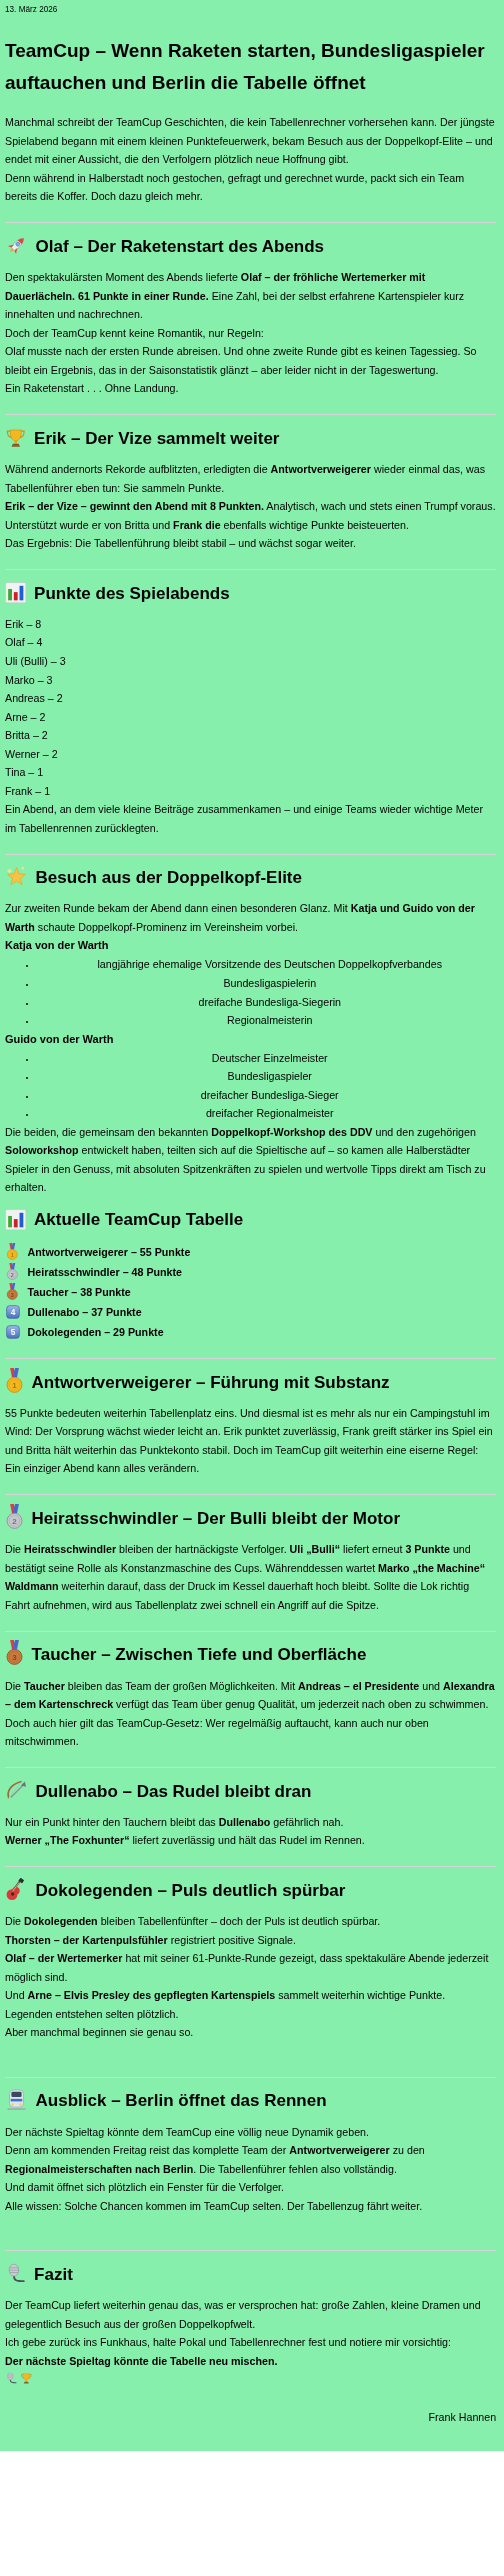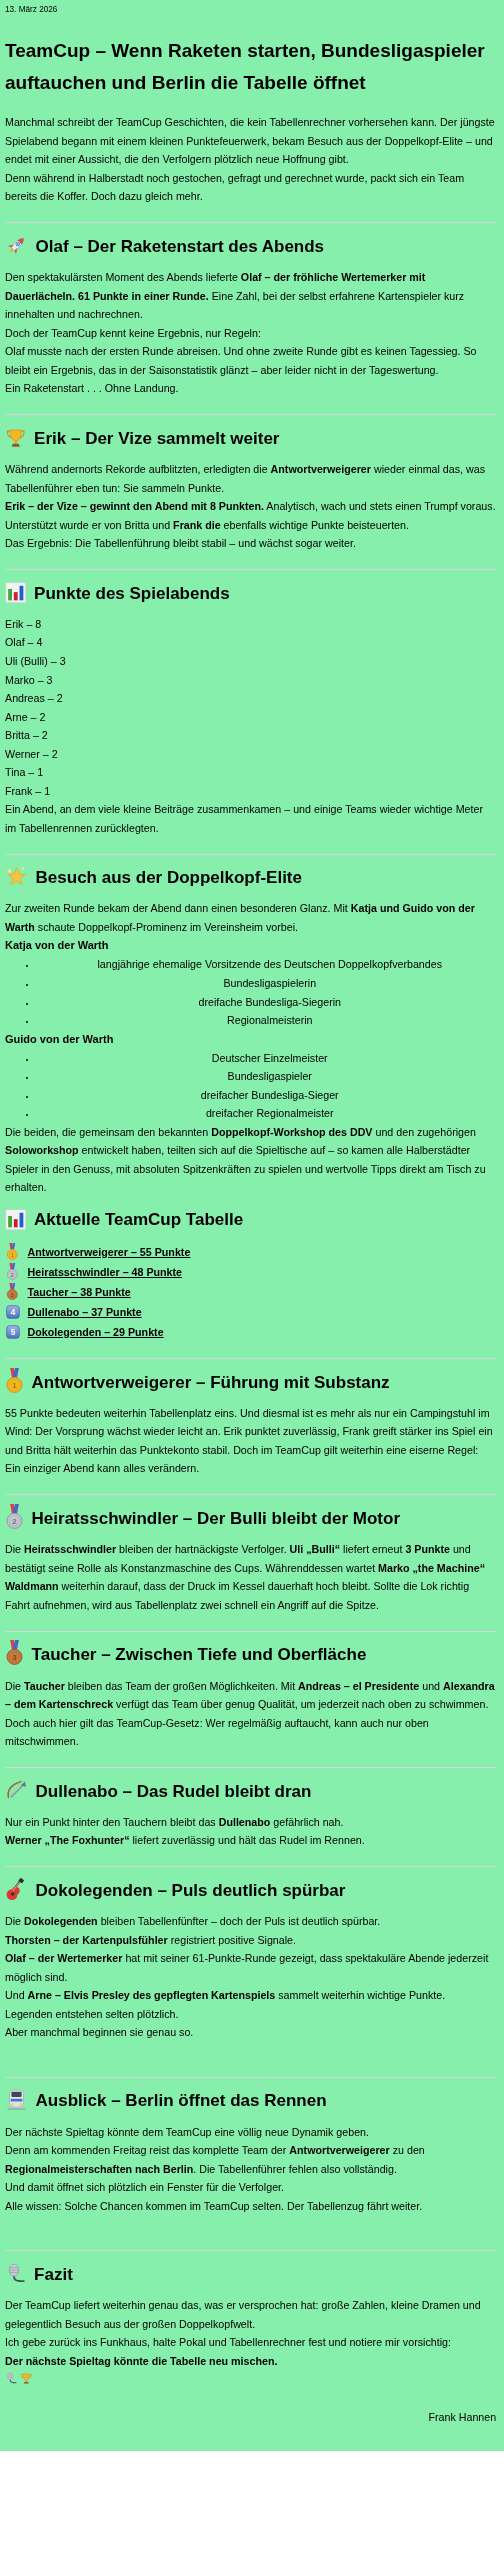--- a/index.html
+++ b/index.html
@@ -11,21 +11,21 @@
   hr.sep{border:none;border-top:0.6px solid #d6d6d6;margin:16.4px 0 0;}
   hr.sep-big{border:none;border-top:0.6px solid #d6d6d6;margin:35px 0 0;}
   h2.sect-head{font-size:17px;font-weight:bold;line-height:1.9;margin:7.6px 0 5px;}
   .h-icon{display:inline-block;vertical-align:-5px;margin-right:7.6px;}
   .h-icon svg{display:block;}
   .subhead{font-size:11px;line-height:1.73;font-weight:bold;margin:0;}
   ul.bullets{margin:0;padding-left:32px;text-align:center;}
   ul.bullets li{font-size:10.7px;line-height:1.73;padding-left:6.3px;}
   ul.bullets li::marker{font-size:7.6px;}
   .scores > div{font-size:10.7px;line-height:1.73;}
-  .standings{margin:3.8px 0 0;text-decoration:underline;}
+  .standings{margin:3.8px 0 0;}
   .standing{display:flex;align-items:center;gap:7.6px;font-size:10.7px;font-weight:bold;min-height:20px;}
   .rank-icon{display:inline-flex;width:15px;justify-content:center;}
   .bold-line{font-size:10.7px;line-height:1.73;font-weight:bold;margin:0;}
   .emoji-line{display:flex;align-items:center;gap:2.5px;margin:1.3px 0 0;}
   .sig{font-size:10.7px;line-height:1.73;text-align:right;margin-top:21.5px;}
 </style>
 </head>
 <body>
 
 <div class="page">
@@ -45,21 +45,21 @@
             <path d="M18 2 C23 7 24 16 21.5 26 L14.5 26 C12 16 13 7 18 2 Z" fill="#ecedf2" stroke="#9aa0ad"></path>
             <path d="M18 2 C20.5 4.5 22 8 22.5 11 L13.5 11 C14 8 15.5 4.5 18 2 Z" fill="#d84b41"></path>
             <circle cx="18" cy="15" r="3" fill="#74b7e0" stroke="#3f7ea6"></circle>
             <path d="M14.5 20 L9 28 L14.5 26 Z" fill="#d84b41"></path>
             <path d="M21.5 20 L27 28 L21.5 26 Z" fill="#d84b41"></path>
             <path d="M15.5 26 L20.5 26 L18 33 Z" fill="#f6a623"></path>
           </g>
         </svg></span><span>Olaf – Der Raketenstart des Abends</span></h2>
   <div>
       <p class="para"><span>Den spektakulärsten Moment des Abends lieferte </span><b>Olaf – der fröhliche Wertemerker mit Dauerlächeln. 61 Punkte in einer Runde.</b><span> Eine Zahl, bei der selbst erfahrene Kartenspieler kurz innehalten und nachrechnen.</span></p>
-      <p class="para"><span>Doch der TeamCup kennt keine Ergebnis, nur Regeln:</span></p>
+      <p class="para"><span>Doch der TeamCup kennt keine Romantik, nur Regeln:</span></p>
       <p class="para"><span>Olaf musste nach der ersten Runde abreisen. Und ohne zweite Runde gibt es keinen Tagessieg. So bleibt ein Ergebnis, das in der Saisonstatistik glänzt – aber leider nicht in der Tageswertung.</span></p>
       <p class="para"><span>Ein Raketenstart . . . Ohne Landung.</span></p>
     </div>
 
   <hr class="sep">
   <h2 class="sect-head"><span class="h-icon"><svg width="21.5" height="21.5" viewBox="0 0 36 36">
           <path d="M9 5 h18 v7 c0 7 -4.5 11 -9 11 s-9 -4 -9 -11 Z" fill="#f3b81f" stroke="#c8921a"></path>
           <path d="M9 7 H4 c0 7 3 10 7 10" fill="none" stroke="#c8921a" stroke-width="2"></path>
           <path d="M27 7 h5 c0 7 -3 10 -7 10" fill="none" stroke="#c8921a" stroke-width="2"></path>
           <rect x="16" y="23" width="4" height="5" fill="#e2a51c"></rect>

